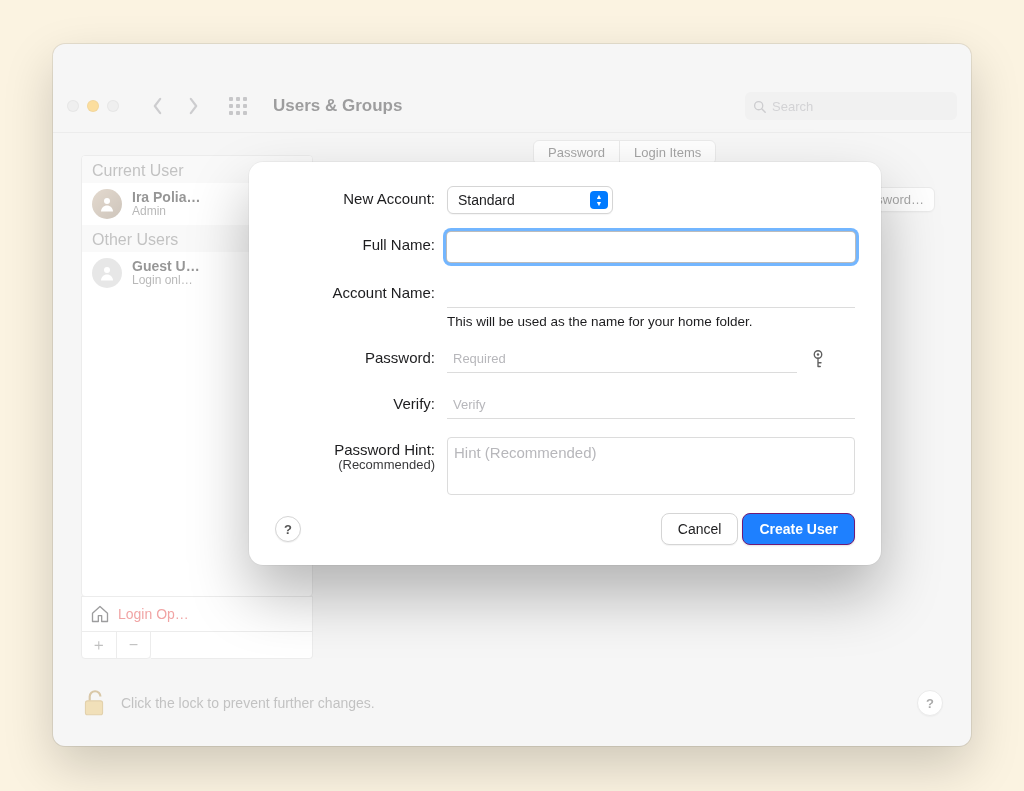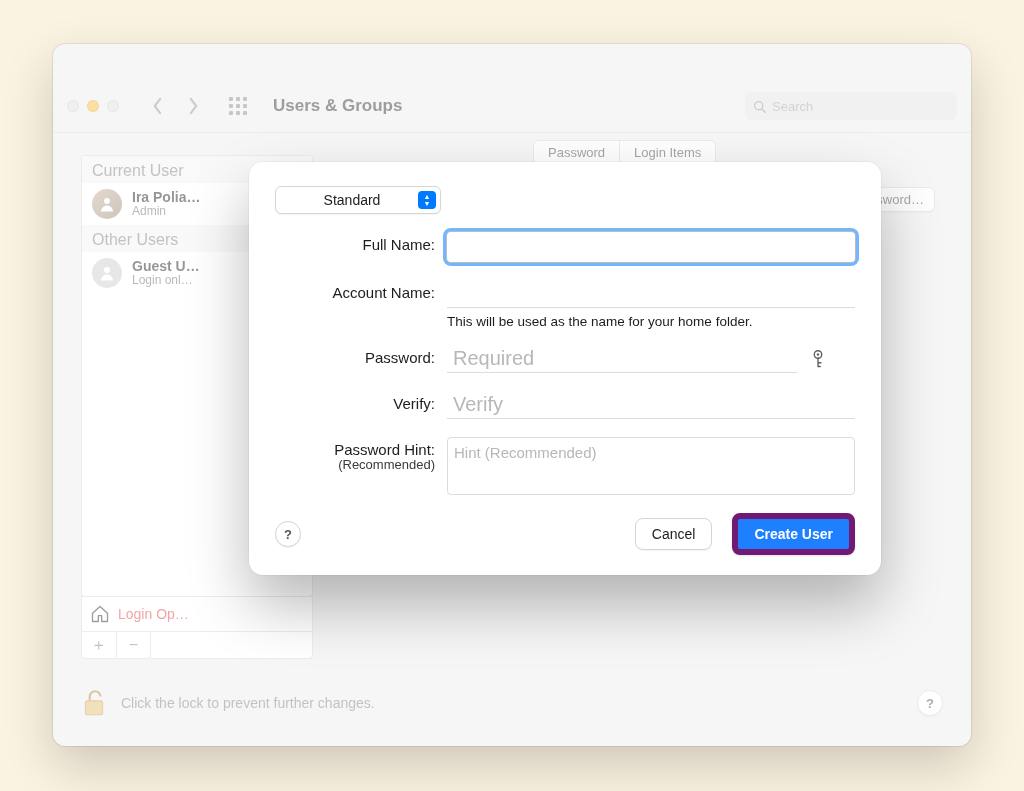--- a/index.html
+++ b/index.html
@@ -138,31 +138,31 @@
   .form-row.tight{ margin-bottom:6px;}
   .form-label-col{ width:160px; text-align:right; padding-right:12px; padding-top:4px;}
   .form-label{ font-size:15px; color:#1d1d1f;}
   .form-sublabel{ font-size:13px; color:#3a3a3c; display:block; margin-top:-1px;}
   .form-field-col{ flex:1; display:flex; align-items:center; gap:12px;}
   .select{
     width:150px; height:26px; background:#fff; border:1px solid #d5d5d5; border-radius:6px;
     display:flex; align-items:center; padding:0 4px 0 10px; font-size:14px; color:#1d1d1f;
     box-shadow:0 1px 1px rgba(0,0,0,0.04);
   }
-  .select .sel-val{ flex:1;text-align:center;}
+  .select .sel-val{ flex:1;}
   .select .sel-stepper{
     width:18px; height:18px; border-radius:4px; background:#007aff;
     display:flex; flex-direction:column; align-items:center; justify-content:center;
     color:#fff; line-height:0;
   }
   .select .sel-stepper span{ font-size:7px; line-height:7px;}
   .txt{
     width:100%; height:28px;
     border:none; border-bottom:1px solid #dcdcdc;
-    font-size:20px; color:#1d1d1f;
+    font-size:13px; color:#1d1d1f;
     padding:0 6px; box-sizing:border-box;
   }
   .txt::placeholder{ color:#b7b7bb;}
   .txt.focus{
     border: none;
     border-radius:4px;
     box-shadow: 0 0 0 1px #bcbcbc, 0 0 0 4px rgba(0,122,255,0.55);
     height:30px;
   }
   .hint-note{ font-size:13.5px; color:#1d1d1f; margin: 2px 0 16px 172px;}
@@ -176,24 +176,24 @@
     display:flex; align-items:center; margin-top:14px;
   }
   .sheet-footer .help-btn{ margin-right:auto; }
   .btn{
     height:30px; padding:0 16px; font-size:14px; border-radius:8px;
     border:1px solid #d5d5d5; background:#fff; color:#1d1d1f;
     box-shadow:0 1px 1px rgba(0,0,0,0.05);
     display:flex; align-items:center;
   }
   .btn.primary{
-    background:#1e80ff; color:#fff; border:6px solid #701a75;
+    background:#1e80ff; color:#fff; border:1px solid #701a75;
     font-weight:600;
     box-shadow:0 1px 2px rgba(0,0,0,0.12);
-    margin-left:20px;
+    margin-left:4px;
   }
 </style>
 </head>
 <body>
 
 <div class="window">
 
   <div class="titlebar">
     <div class="traffic">
       <div class="tl-dot"></div>
@@ -297,20 +297,21 @@
     <div class="msg">Click the lock to prevent further changes.</div>
     <div class="help-btn">?</div>
   </div>
 
   <div class="dimmer"></div>
 </div>
 
 <div class="sheet">
 
   <div class="form-row">
+    <div class="form-label-col"><span class="form-label">New Account:</span></div>
     <div class="form-field-col">
       <div class="select">
         <span class="sel-val">Standard</span>
         <span class="sel-stepper">
             <span>▲</span>
             <span>▼</span>
           </span>
       </div>
     </div>
   </div>

